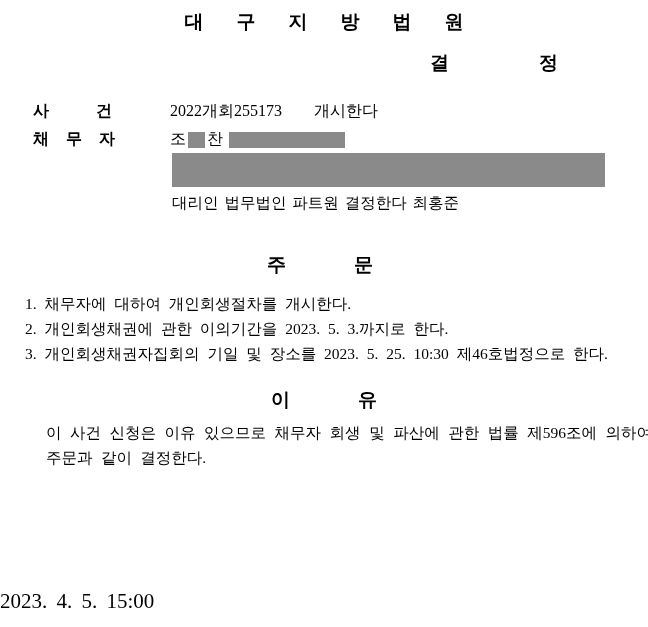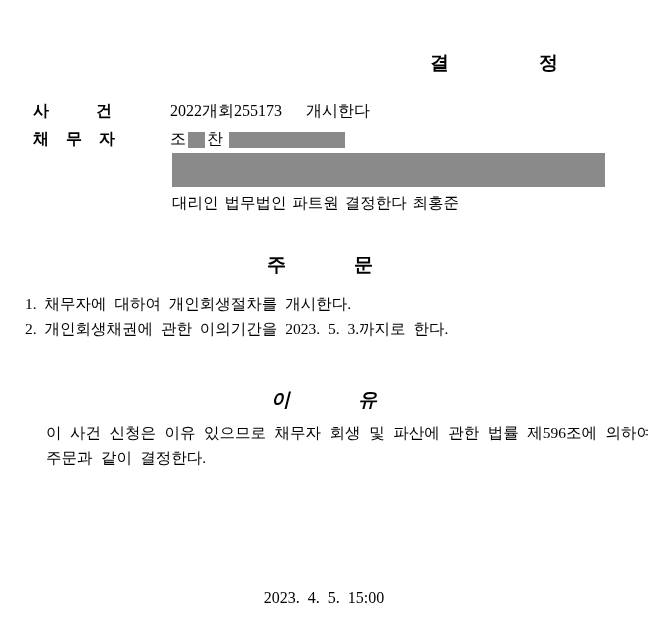--- a/index.html
+++ b/index.html
@@ -21,39 +21,39 @@
     text-align: center;
     font-family: "Liberation Sans", "DejaVu Sans", sans-serif;
     font-weight: bold;
     font-size: 19px;
     color: #000;
     white-space: nowrap;
   }
   .court-title   { top: 9px;  letter-spacing: 33px; padding-left: 33px; }
   .decision-title{ top: 50px; letter-spacing: 90px; padding-left: 40px; text-align: right; }
   .order-heading { top: 252px; letter-spacing: 68px; padding-left: 60px; }
-  .reason-heading{ top: 387px; letter-spacing: 68px; padding-left: 68px; font-style: italic; }
+  .reason-heading{ top: 387px; letter-spacing: 68px; padding-left: 68px; }
 
   .field-label {
     position: absolute;
     left: 33px;
     font-size: 16px;
     white-space: nowrap;
     font-weight: bold;
   }
   .label-case   { top: 101px; letter-spacing: 47px; }
   .label-debtor { top: 129px; letter-spacing: 17px; }
 
   .field-value {
     position: absolute;
     left: 170px;
     font-size: 16px;
     white-space: nowrap;
   }
-  .case-value { top: 101px; display: flex; gap: 24px; }
+  .case-value { top: 101px; display: flex; gap: 32px; }
   .debtor-value { top: 129px; display: flex; align-items: center; }
 
   .redact {
     background: #8a8a8a;
     display: inline-block;
   }
   .redact-name-small { width: 17px; height: 16px; margin: 0 2px; }
   .redact-name-long  { width: 116px; height: 16px; margin-left: 6px; }
   .redact-block {
     position: absolute;
@@ -93,30 +93,31 @@
     word-spacing: 4.5px;
     text-align: justify;
     margin-left: 24px;
   }
 
   .date-line {
     position: absolute;
     left: 0;
     top: 589px;
     width: 100%;
-    text-align: center;
-    font-size: 16px;
+    text-align: left;
+    font-size: 21px;
     word-spacing: 4px;
   }
 </style>
 </head>
 <body>
 
 <div class="page">
 
+  <div class="heading court-title">대구지방법원</div>
 
   <div class="heading decision-title">결정</div>
 
   <div class="field-label label-case">사건</div>
 
   <div class="field-value case-value">
     <span>2022개회255173</span>
     <span>개시한다</span>
   </div>
 
@@ -131,20 +132,21 @@
 
   <div class="redact redact-block" style="background-color: rgb(138, 138, 138);"></div>
 
   <div class="attorney-line">대리인 법무법인 파트원 결정한다 최홍준</div>
 
   <div class="heading order-heading">주문</div>
 
   <div class="order-list">
     <div class="order-item">1. 채무자에 대하여 개인회생절차를 개시한다.</div>
     <div class="order-item">2. 개인회생채권에 관한 이의기간을 2023. 5. 3.까지로 한다.</div>
+    <div class="order-item">3. 개인회생채권자집회의 기일 및 장소를 2023. 5. 25. 10:30 제46호법정으로 한다.</div>
   </div>
 
   <div class="heading reason-heading">이유</div>
 
   <div class="reason-body">이 사건 신청은 이유 있으므로 채무자 회생 및 파산에 관한 법률 제596조에 의하여 주문과 같이 결정한다.</div>
 
   <div class="date-line">2023. 4. 5. 15:00</div>
 
 </div>
 

